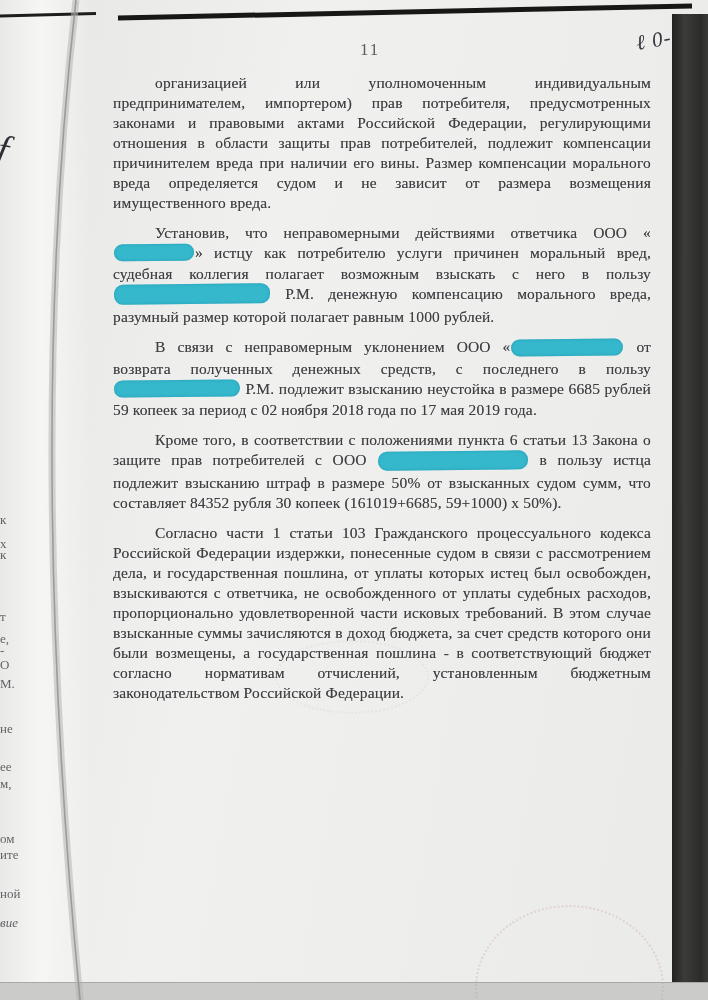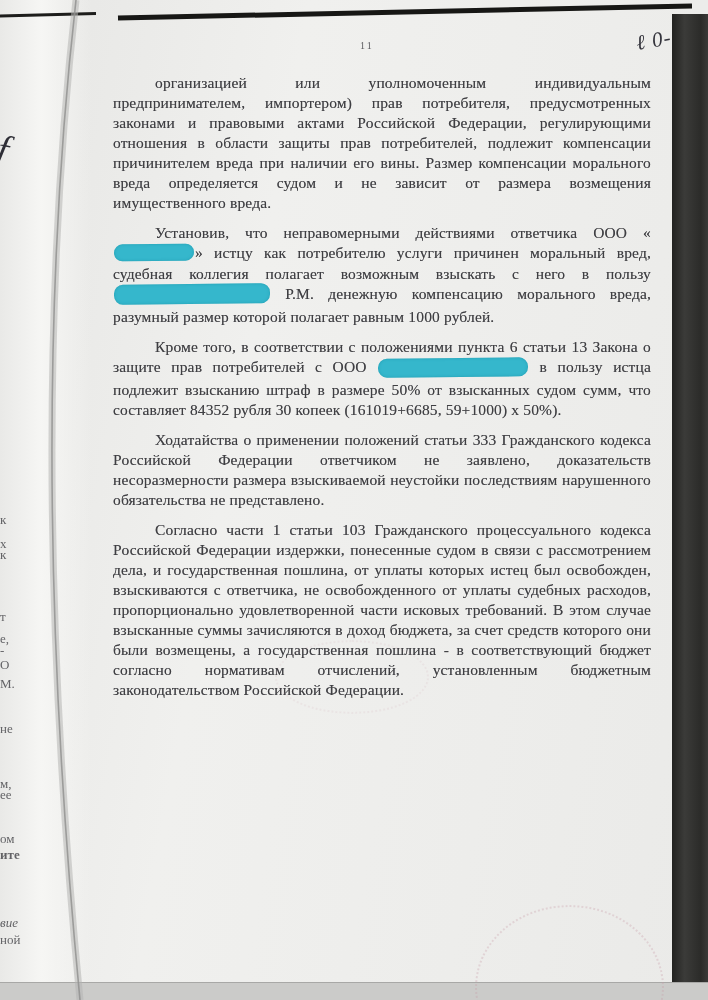--- a/index.html
+++ b/index.html
@@ -17,21 +17,21 @@
         background:linear-gradient(to right,#e9e9e7 0%,#f6f6f4 45%,rgba(246,246,244,0) 100%);}
   .edge-svg{position:absolute;left:0;top:0;pointer-events:none;}
   
   .doc-text{position:absolute;left:113px;top:73px;width:538px;
         color:#3f3f43;font-size:15.5px;line-height:20px;text-align:justify;
         letter-spacing:0.15px;text-shadow:0 0 0.5px rgba(63,63,67,0.55);}
   .doc-text p{margin:0 0 10px 0;text-indent:42px;font-family:Liberation Serif, serif;}
   .redact{display:inline-block;height:17px;border-radius:9px;background:#35b7cc;
         vertical-align:middle;margin:0 1px 3px 1px;transform:rotate(-0.6deg);
         box-shadow:inset 0 0 3px rgba(25,140,160,0.6);}
-  .page-number{position:absolute;left:360px;top:40px;font-size:10px;letter-spacing:2px;
+  .page-number{position:absolute;left:360px;top:40px;font-size:17px;letter-spacing:2px;
         color:#5c5c60;}
   .hand-mark-tr{position:absolute;left:636px;top:28px;font-size:21px;font-style:italic;
         color:#33333b;transform:rotate(-10deg);letter-spacing:1px;}
   .hand-mark-left{position:absolute;left:-4px;top:126px;font-size:36px;font-style:italic;
         color:#2e2e36;transform:rotate(12deg);}
   .edge-fragment{position:absolute;left:0px;font-size:13px;color:#4b4b4f;opacity:0.85;
         line-height:13px;}
   .stamp-arc{position:absolute;border:2px dotted #c79aa6;border-radius:50%;opacity:0.30;}
   .stamp-arc.faint{opacity:0.12;}
 </style>
@@ -53,39 +53,39 @@
     <path d="M76,0 Q26,440 80,1000" fill="none" stroke="#8f8f8d" stroke-width="1.6" opacity="0.8"></path>
   </svg>
 
   <div class="page-number">11</div>
   <div class="hand-mark-tr">ℓ 0-</div>
   <div class="hand-mark-left">ƒ</div>
 
   <div class="doc-text">
       <p>организацией или уполномоченным индивидуальным предпринимателем, импортером) прав потребителя, предусмотренных законами и правовыми актами Российской Федерации, регулирующими отношения в области защиты прав потребителей, подлежит компенсации причинителем вреда при наличии его вины. Размер компенсации морального вреда определяется судом и не зависит от размера возмещения имущественного вреда.</p>
       <p>Установив, что неправомерными действиями ответчика ООО «<span class="redact" style="width: 80px;"></span>» истцу как потребителю услуги причинен моральный вред, судебная коллегия полагает возможным взыскать с него в пользу <span class="redact" style="width: 156px; height: 20px;"></span> Р.М. денежную компенсацию морального вреда, разумный размер которой полагает равным 1000 рублей.</p>
+      <p>В связи с неправомерным уклонением ООО «<span class="redact" style="width: 112px;"></span> от возврата полученных денежных средств, с последнего в пользу <span class="redact" style="width: 126px;"></span> Р.М. подлежит взысканию неустойка в размере 6685 рублей 59 копеек за период с 02 ноября 2018 года по 17 мая 2019 года.</p>
       <p>Кроме того, в соответствии с положениями пункта 6 статьи 13 Закона о защите прав потребителей с ООО <span class="redact" style="width: 150px; height: 19px;"></span> в пользу истца подлежит взысканию штраф в размере 50% от взысканных судом сумм, что составляет 84352 рубля 30 копеек (161019+6685, 59+1000) х 50%).</p>
-      <p>Ходатайства о применении положений статьи 333 Гражданского кодекса Российской Федерации ответчиком не заявлено, доказательств несоразмерности размера взыскиваемой неустойки последствиям нарушенного обязательства не представлено.</p>
       <p>Согласно части 1 статьи 103 Гражданского процессуального кодекса Российской Федерации издержки, понесенные судом в связи с рассмотрением дела, и государственная пошлина, от уплаты которых истец был освобожден, взыскиваются с ответчика, не освобожденного от уплаты судебных расходов, пропорционально удовлетворенной части исковых требований. В этом случае взысканные суммы зачисляются в доход бюджета, за счет средств которого они были возмещены, а государственная пошлина - в соответствующий бюджет согласно нормативам отчислений, установленным бюджетным законодательством Российской Федерации.</p>
     </div>
 
   <div id="edge-fragments">
       <span class="edge-fragment" style="top: 513px;">к</span>
       <span class="edge-fragment" style="top: 537px;">х</span>
       <span class="edge-fragment" style="top: 548px;">к</span>
       <span class="edge-fragment" style="top: 610px;">т</span>
       <span class="edge-fragment" style="top: 632px;">е,</span>
       <span class="edge-fragment" style="top: 644px;">-</span>
       <span class="edge-fragment" style="top: 658px;">О</span>
       <span class="edge-fragment" style="top: 677px;">М.</span>
       <span class="edge-fragment" style="top: 722px;">не</span>
-      <span class="edge-fragment" style="top: 760px; margin-top: 28px;">ее</span>
+      <span class="edge-fragment" style="top: 760px;">ее</span>
       <span class="edge-fragment" style="top: 777px;">м,</span>
       <span class="edge-fragment" style="top: 832px;">ом</span>
-      <span class="edge-fragment" style="top: 848px; font-weight: bold;">ите</span>
+      <span class="edge-fragment" style="top: 848px;">ите</span>
       <span class="edge-fragment" style="top: 916px; font-style: italic;">вие</span>
-      <span class="edge-fragment" style="top: 933px;">ной</span>
+      <span class="edge-fragment" style="top: 887px;">ной</span>
     </div>
 
   <div class="stamp-arc" style="left:475px;top:905px;width:185px;height:160px;"></div>
   <div class="stamp-arc faint" style="left:275px;top:640px;width:150px;height:70px;"></div>
 
 </div>
 
 </body></html>

